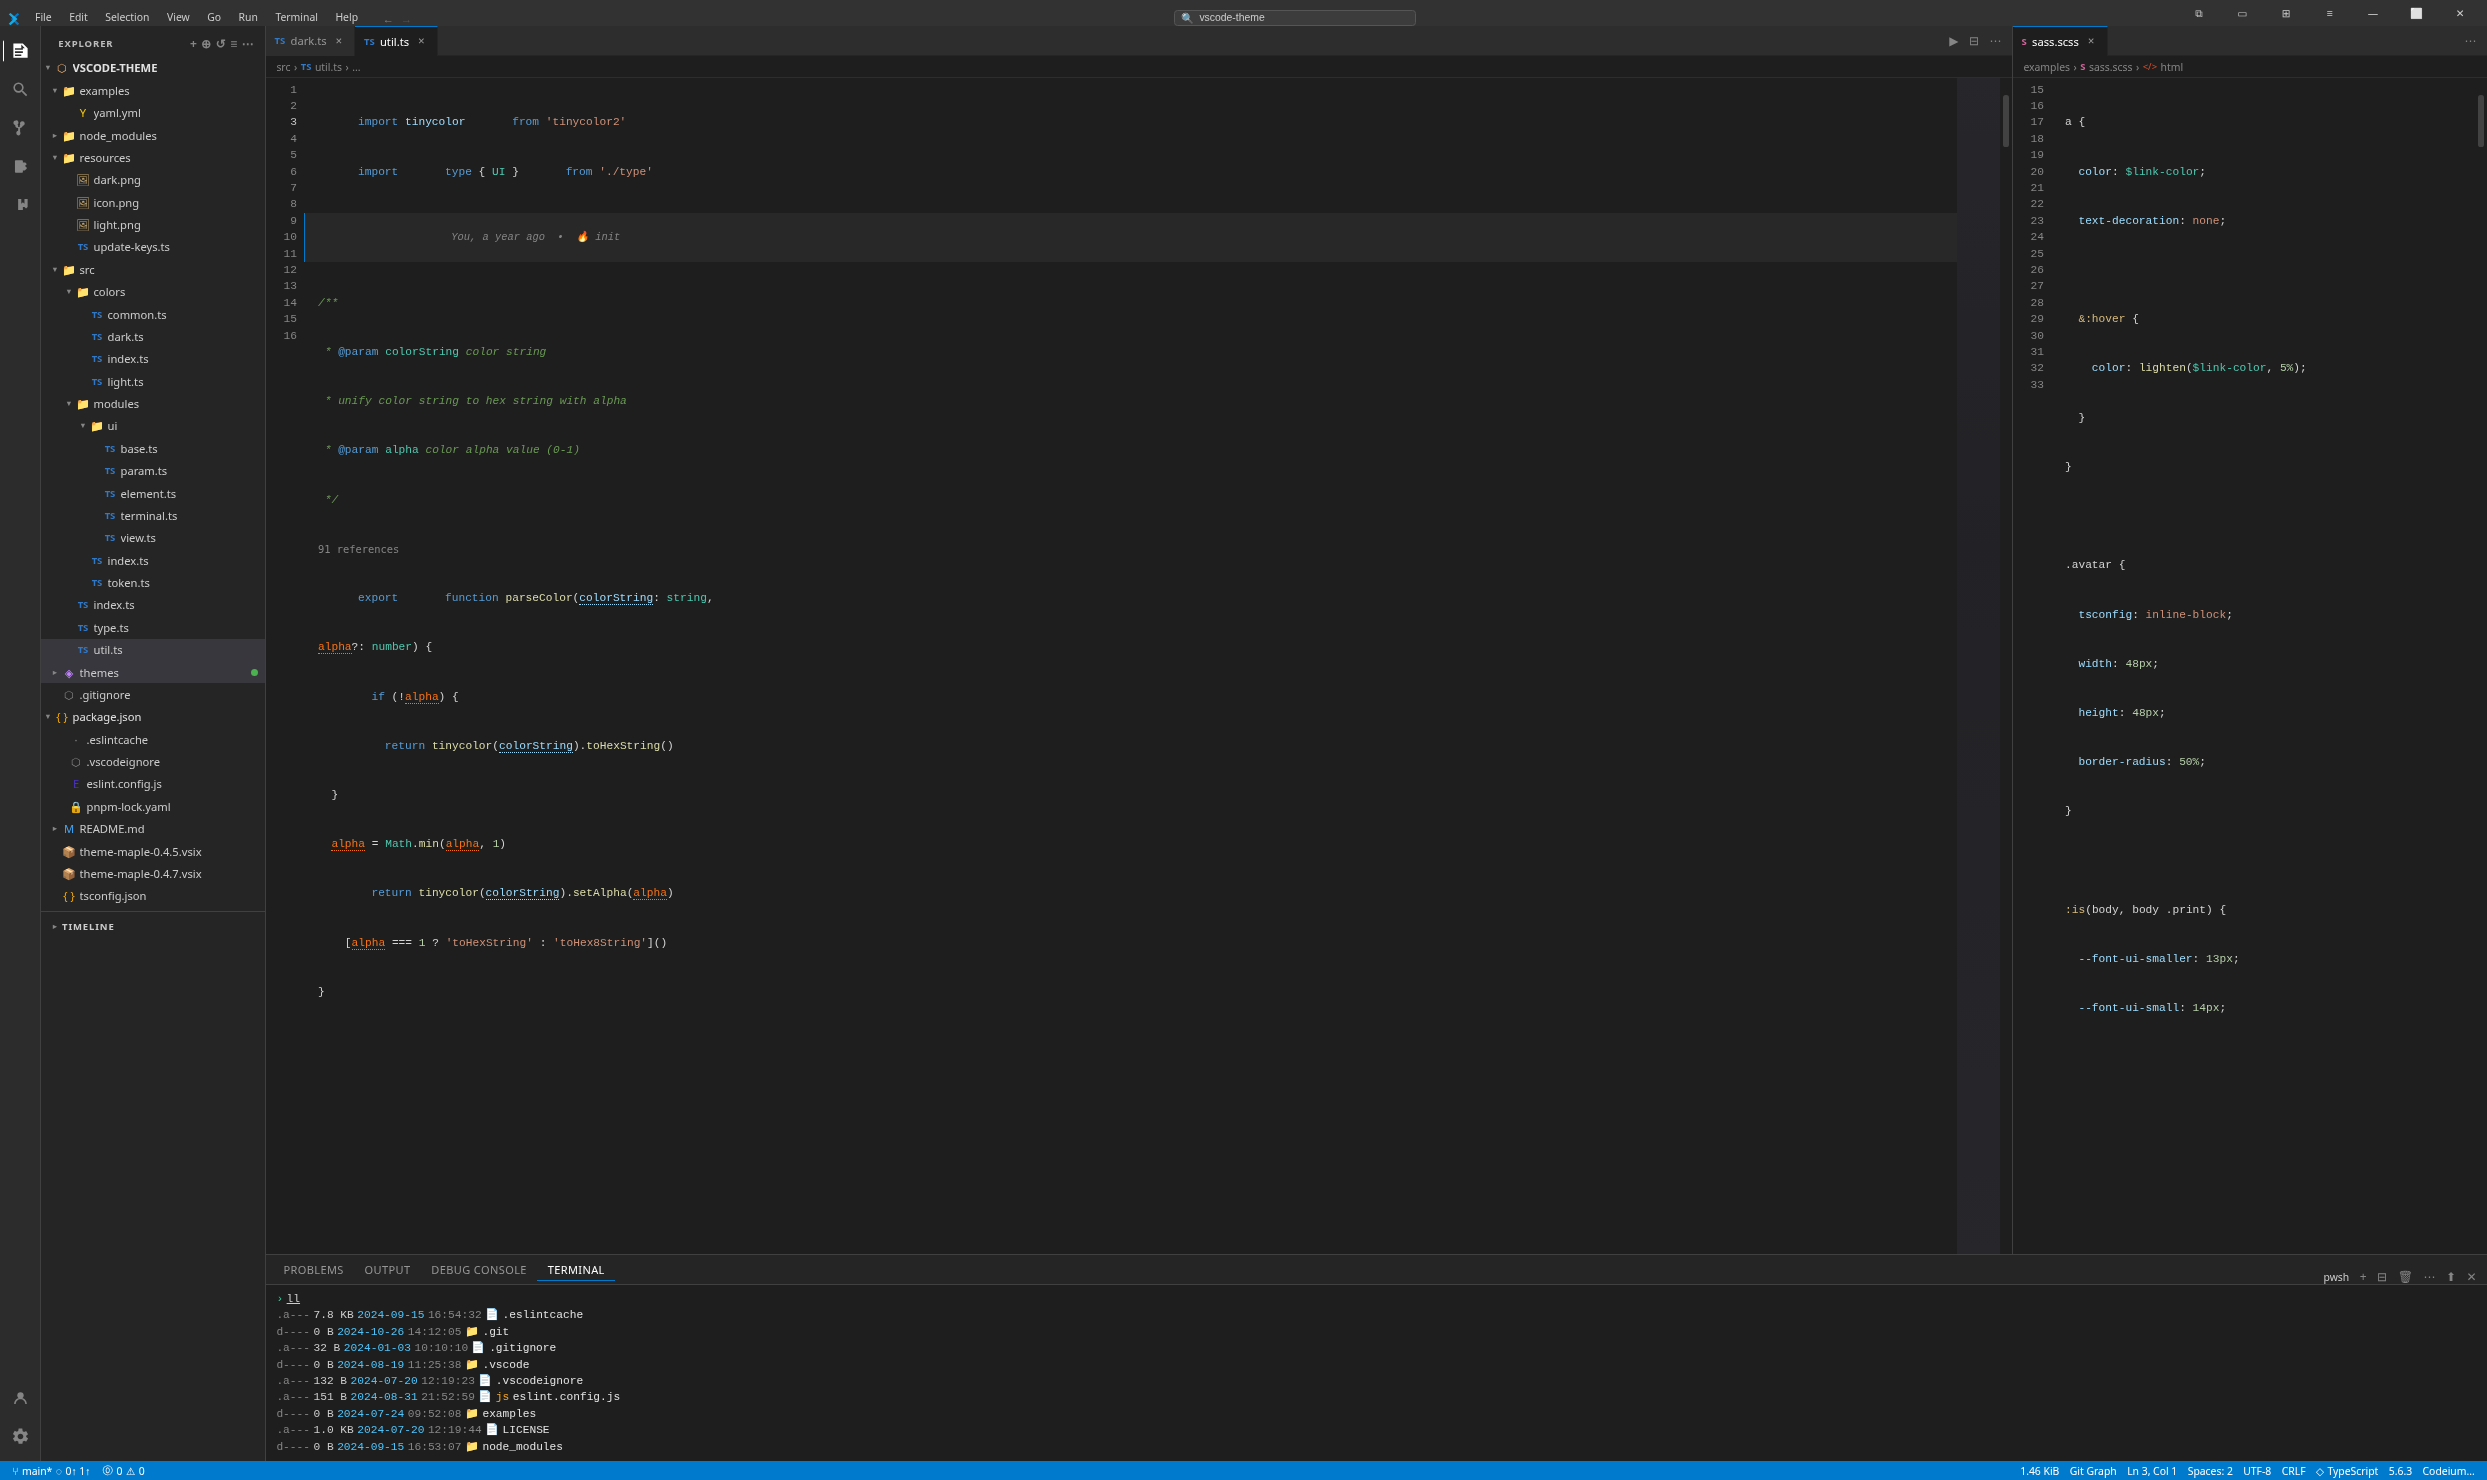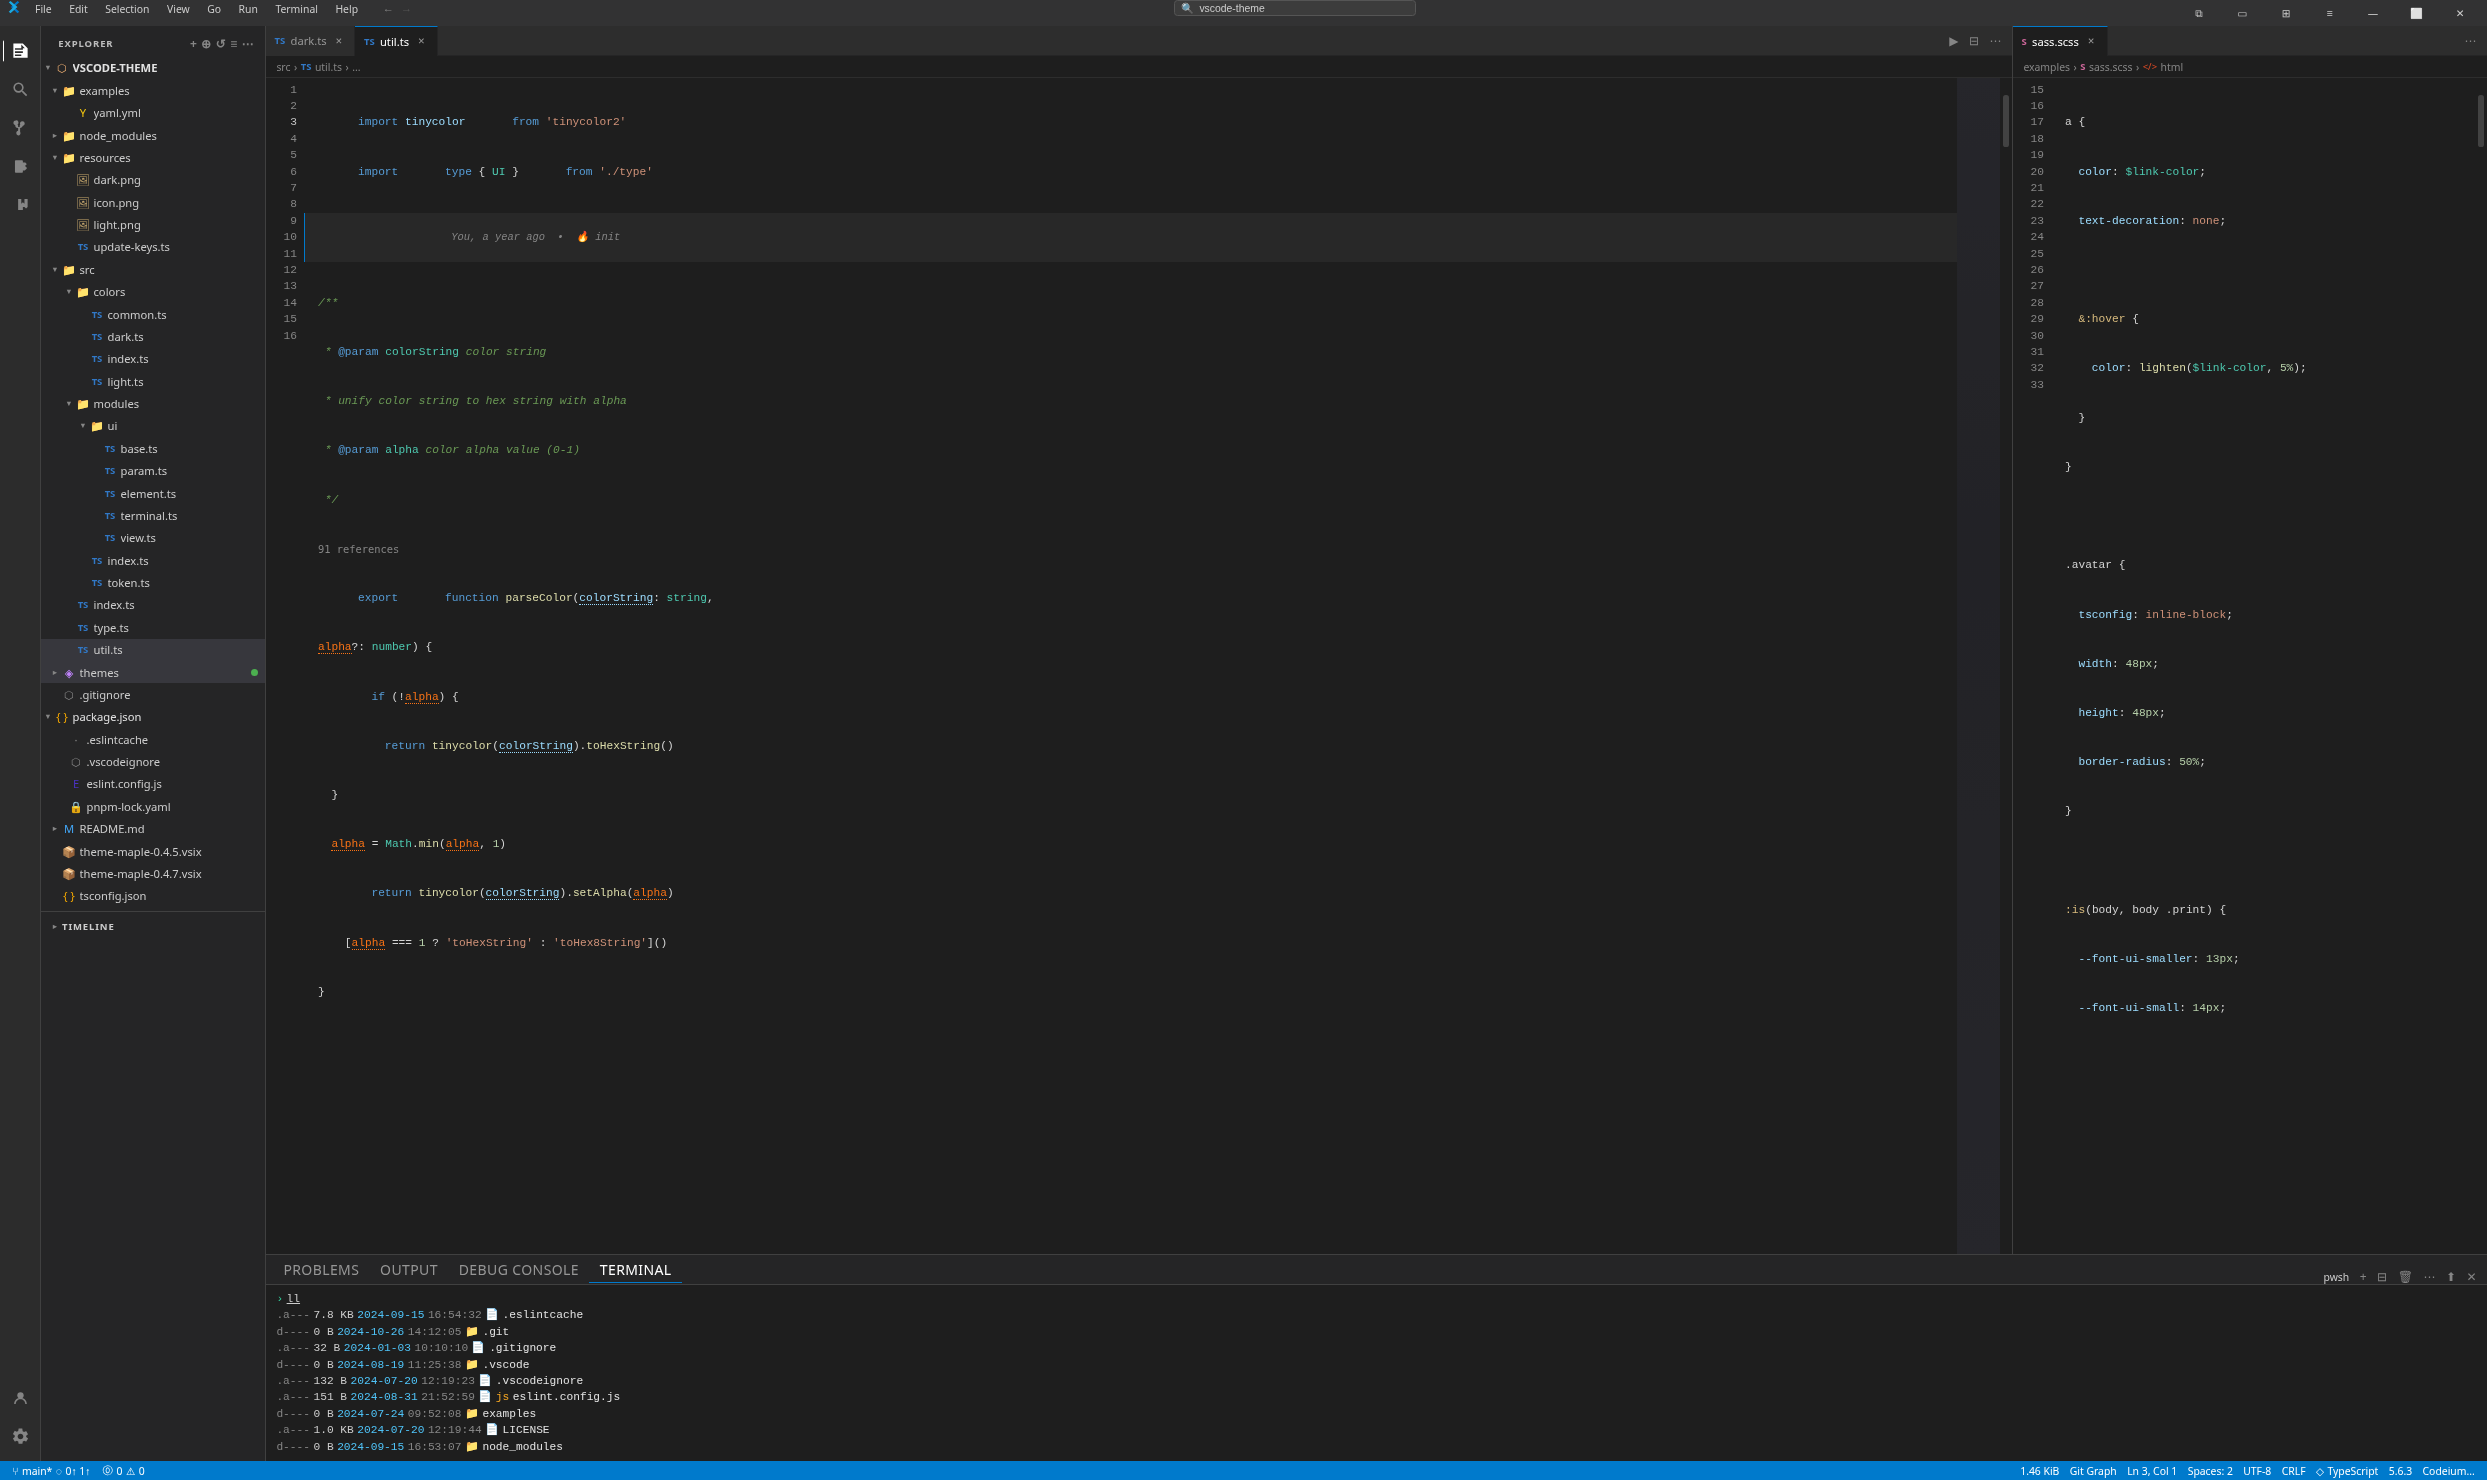--- a/index.html
+++ b/index.html
@@ -11,21 +11,21 @@
       height: 100vh;
       overflow: hidden;
       display: flex;
       flex-direction: column;
     }
     
     .titlebar {
       height: 26px;
       background: #323233;
       display: flex;
-      align-items: flex-start;
+      align-items: flex-end;
       padding: 0 7px;
       gap: 7px;
       flex-shrink: 0;
       user-select: none;
     }
     .titlebar-menu {
       display: flex;
       gap: 3.5px;
       font-size: 10.4px;
     }
@@ -380,21 +380,21 @@
       align-items: center;
       background: #252526;
       border-bottom: 0.9px solid #404040;
       padding: 0 7px;
       height: 30px;
       flex-shrink: 0;
     }
     .panel-tab {
       padding: 3.5px 10.4px;
       cursor: pointer;
-      font-size: 14px;
+      font-size: 11px;
       color: #969696;
       text-transform: uppercase;
       letter-spacing: 0.4px;
       text-align: right;
     }
     .panel-tab.active {
       color: #ffffff;
       border-bottom: 1.7px solid #007acc;
     }
     .panel-actions {

